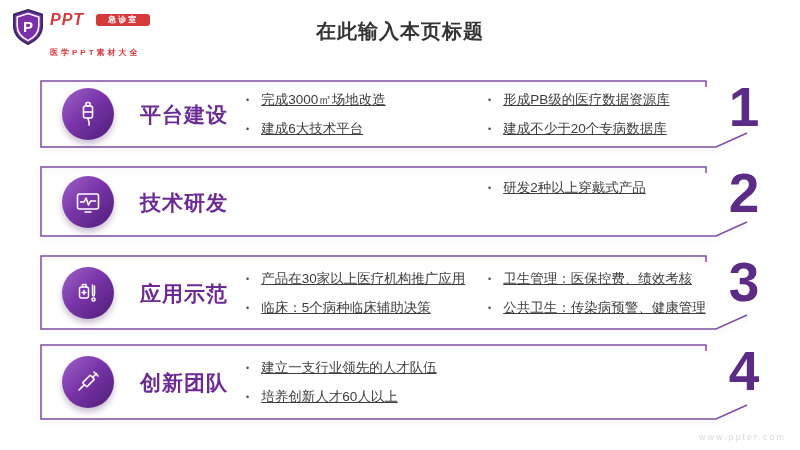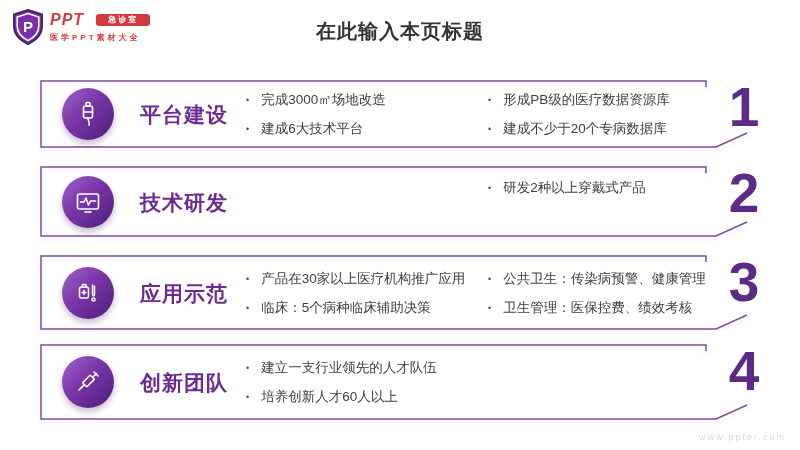--- a/index.html
+++ b/index.html
@@ -13,21 +13,21 @@
   }
 
   
   .logo { position:absolute; left:12px; top:9px; display:flex; align-items:flex-start; gap:6px; }
   .logo .shield { width:32px; height:36px; }
   .logo .text-col { display:flex; flex-direction:column; margin-top:2px; }
   .logo .line1 { display:flex; align-items:center; gap:12px; }
   .logo .brand { color:#d4393c; font-weight:900; font-style:italic; font-size:16px; letter-spacing:1px; }
   .logo .badge { background:#d4393c; color:#fff; font-size:8px; font-weight:700;
                  padding:2px 12px; border-radius:3px; letter-spacing:2px; line-height:1; }
-  .logo .subtitle { color:#d4393c; font-size:8px; font-weight:700; letter-spacing:3px; margin-top:3px; }
+  .logo .subtitle { color:#d4393c; font-size:8px; font-weight:700; letter-spacing:3px; margin-top:18px; }
 
   
   .page-title {
     position:absolute; top:18px; left:0; width:100%;
     text-align:center; font-size:20px; font-weight:800; color:#343434; letter-spacing:1px;
   }
 
   
   .row { position:absolute; left:40px; width:730px; }
   .row .border-svg { position:absolute; left:0; top:0; filter:drop-shadow(0 3px 2px rgba(90,40,120,0.10)); }
@@ -37,21 +37,21 @@
     box-shadow:0 4px 6px rgba(60,20,90,0.28);
     display:flex; align-items:center; justify-content:center;
   }
   .row .circle svg { width:30px; height:30px; }
   .row .label {
     position:absolute; left:100px; font-size:21px; font-weight:800; color:#6b2b92; letter-spacing:1px;
   }
   .row .col { position:absolute; display:flex; flex-direction:column; justify-content:flex-start; }
   .row .col .item { display:flex; align-items:center; height:29px; }
   .row .col .item::before { content:"•"; color:#4a4a4a; font-size:9px; margin-right:12px; }
-  .row .col .item span { font-size:13.5px; color:#3d3d3d; white-space:nowrap; }
+  .row .col .item span { font-size:13.5px; color:#3d3d3d; white-space:nowrap;text-decoration:underline; }
   .col1 { left:206px; width:245px; }
   .col2 { left:448px; width:260px; }
   .row .big-num {
     position:absolute; left:672px; top:-2px; width:64px;
     text-align:center; font-size:55px; line-height:58px; font-weight:800; color:#5b2b86;
   }
 
   
   .watermark {
     position:absolute; right:14px; bottom:8px;
@@ -148,24 +148,24 @@
   <div class="col col1" style="top:9px; height:58px;">
     <div class="item">
         <span>产品在30家以上医疗机构推广应用</span>
       </div>
     <div class="item">
         <span>临床：5个病种临床辅助决策</span>
       </div>
   </div>
   <div class="col col2" style="top:9px; height:58px;">
     <div class="item">
-        <span>公共卫生：传染病预警、健康管理</span>
+        <span>卫生管理：医保控费、绩效考核</span>
       </div>
     <div class="item">
-        <span>卫生管理：医保控费、绩效考核</span>
+        <span>公共卫生：传染病预警、健康管理</span>
       </div>
   </div>
   <div class="big-num">3</div>
 </div>
 
 <div class="row" style="top:344px; height:56px;">
   <svg class="border-svg" width="730" height="84">
     <polyline points="666,7 666,1 1,1 1,75 676,75 707,61" fill="none" stroke="#7d4fa0" stroke-width="1.5"></polyline>
   </svg>
   <div class="circle" style="top:12px;">

